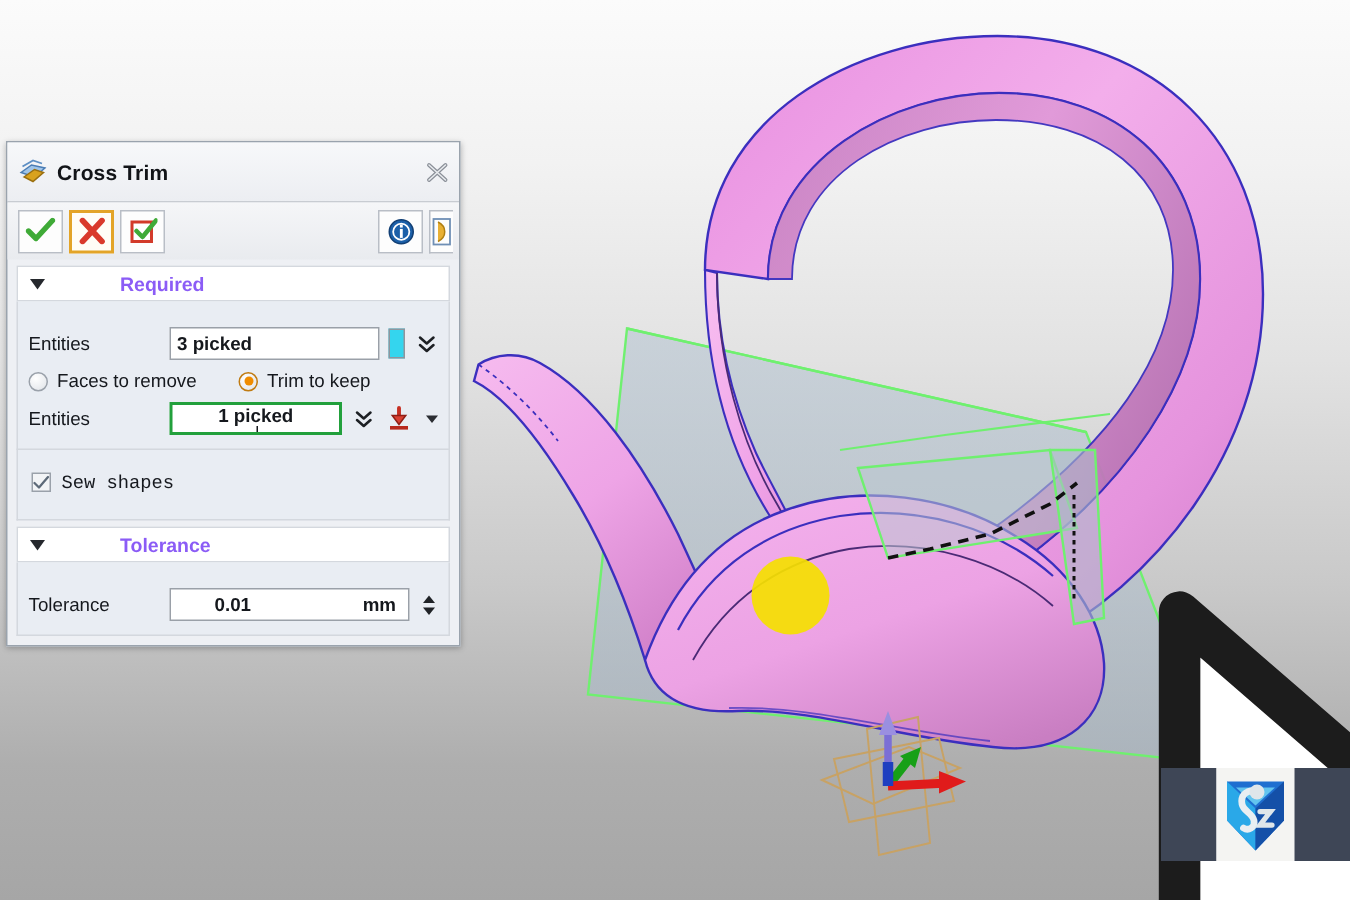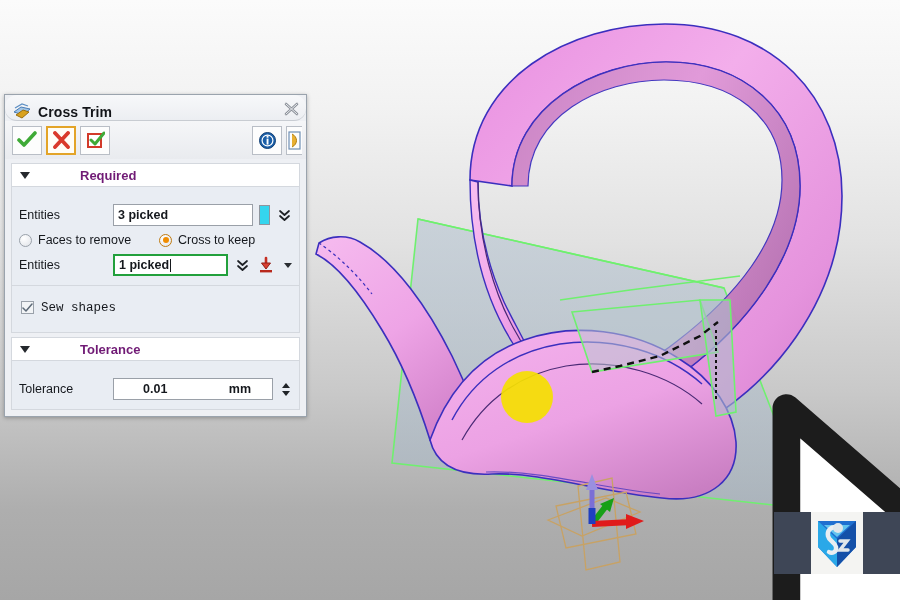--- a/index.html
+++ b/index.html
@@ -57,26 +57,25 @@
     left: 4px; top: 94px;
     width: 303px;
     background: #eef0f4;
     border: 1px solid #9aa3ad;
     box-shadow: 0 1px 4px rgba(0,0,0,.28);
     font-size: 12px;
     color: #16181c;
     padding: 0 0 6px 0;
   }
   .dlg-titlebar {
-    height: 26px;
-    display: flex; align-items: flex-end;
+    height: 40px;
+    display: flex; align-items: center;
     padding: 0 4px 0 8px;
     background: linear-gradient(to bottom, #f7f8fa 0%, #eceef2 100%);
     border-bottom: 1px solid #c8ccd2;
-    border-radius: 12px;
   }
   .dlg-title-icon { width: 18px; height: 17px; margin-right: 7px; flex: 0 0 auto; }
   .dlg-title-text {
     font-size: 14px; font-weight: bold; color: #121418;
     flex: 1 1 auto; letter-spacing: .1px;
   }
   .dlg-close {
     width: 22px; height: 22px;
     display: flex; align-items: center; justify-content: center;
     cursor: pointer;
@@ -110,21 +109,21 @@
     padding-left: 8px;
     gap: 7px;
     cursor: pointer;
   }
   .tri {
     width: 0; height: 0;
     border-left: 5px solid transparent;
     border-right: 5px solid transparent;
     border-top: 7px solid #25282d;
   }
-  .section-title { font-size: 13px; font-weight: bold; color: #701a75; padding-left: 43px; }
+  .section-title { font-size: 13px; font-weight: bold; color: #8b5cf6; padding-left: 43px; }
 
   .section-body {
     margin: 0 6px;
     background: #e9edf3;
     border: 1px solid #d4d8de;
     border-top: none;
     padding: 15px 7px 7px 7px;
   }
 
   .field-row { display: flex; align-items: center; height: 26px; gap: 6px; }
@@ -132,21 +131,21 @@
   .text-input {
     flex: 1 1 auto; height: 22px;
     background: #ffffff;
     border: 1px solid #9aa0a8;
     font-size: 12.5px; color: #15181d;
     padding: 0 4px;
     display: flex; align-items: center;
     font-family: "Liberation Sans", sans-serif;
     font-weight: bold;
   }
-  .text-input.active { border: 2px solid #22a03c; }
+  .text-input.active { border: 2px solid #22a03c; flex-direction: column; }
   .caret {
     display: inline-block; width: 1px; height: 13px;
     background: #15181d; margin-left: 1px;
   }
   .swatch {
     width: 11px; height: 20px;
     background: #34d5ee;
     border: 1px solid #8f959d;
     flex: 0 0 auto;
   }
@@ -186,21 +185,21 @@
 
   .check-row { display: flex; align-items: flex-start; height: 24px; gap: 7px; padding-left: 2px; cursor: pointer; font-family: Liberation Mono, monospace; }
   .checkbox {
     width: 13px; height: 13px;
     background: #f2f4f6;
     border: 1px solid #9aa1aa;
     display: flex; align-items: center; justify-content: center;
   }
   .check-label { font-size: 12.5px; color: #15181d; }
 
-  .unit { font-size: 12.5px; color: #15181d; margin-right: 17px; }
+  .unit { font-size: 12.5px; color: #15181d; margin-right: 4px; }
   .spinner {
     width: 13px; height: 20px; flex: 0 0 auto;
     display: flex; flex-direction: column; align-items: center; justify-content: center;
     gap: 3px; cursor: pointer;
   }
   .sp-up { width:0;height:0;border-left:4px solid transparent;border-right:4px solid transparent;border-bottom:5px solid #202327; }
   .sp-dn { width:0;height:0;border-left:4px solid transparent;border-right:4px solid transparent;border-top:5px solid #202327; }
 </style>
 </head>
 <body>
@@ -426,21 +425,21 @@
         </span>
       </div>
 
       <div class="radio-row">
         <span class="radio-opt first">
           <span class="radio-dot"></span>
           <span class="radio-label">Faces to remove</span>
         </span>
         <span class="radio-opt">
           <span class="radio-dot checked"></span>
-          <span class="radio-label">Cross to keep</span>
+          <span class="radio-label">Trim to keep</span>
         </span>
       </div>
 
       <div class="field-row">
         <span class="field-label">Entities</span>
         <span class="text-input active" placeholder="Select regions">
             <span>1 picked</span>
             <span class="caret"></span>
           </span>
         <span class="chev2">

